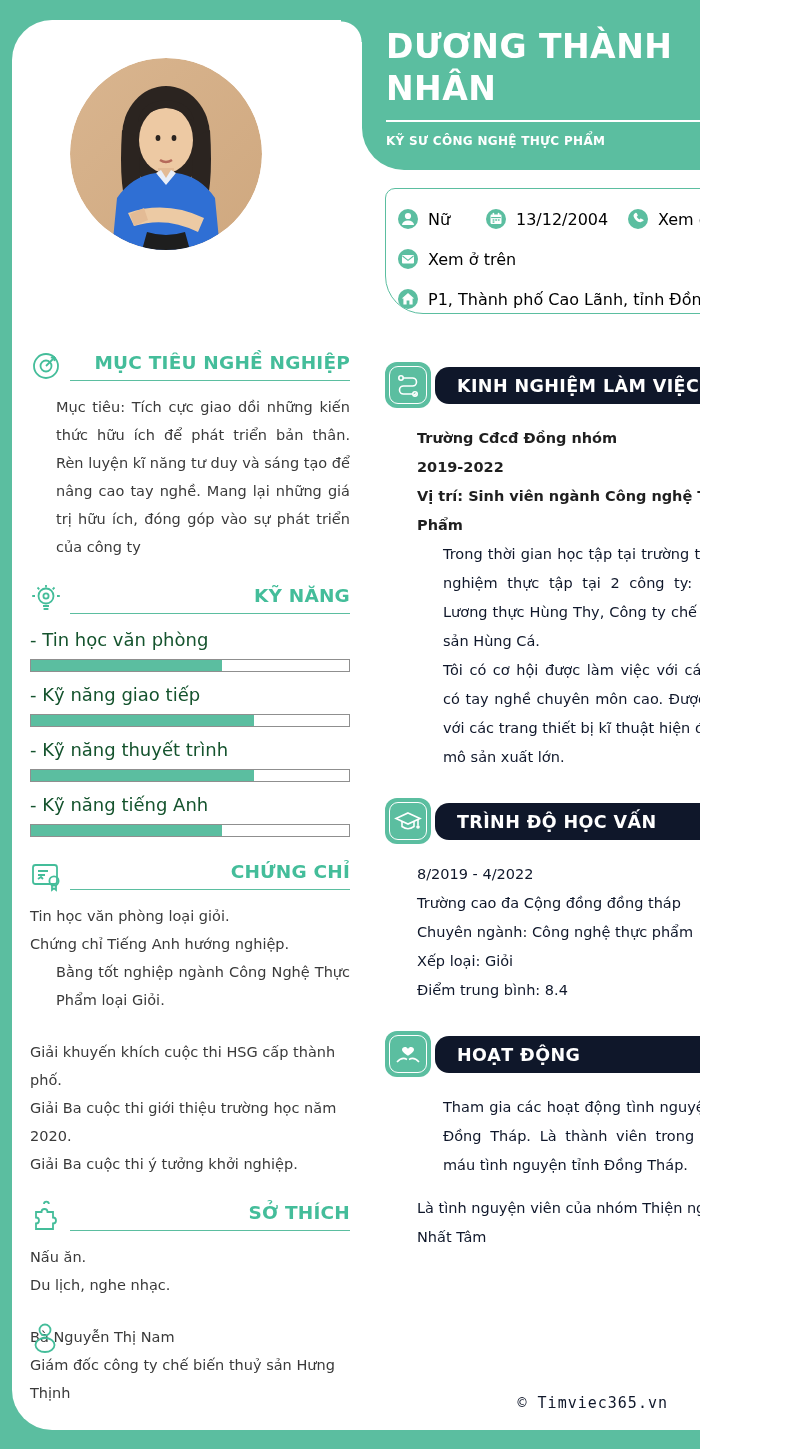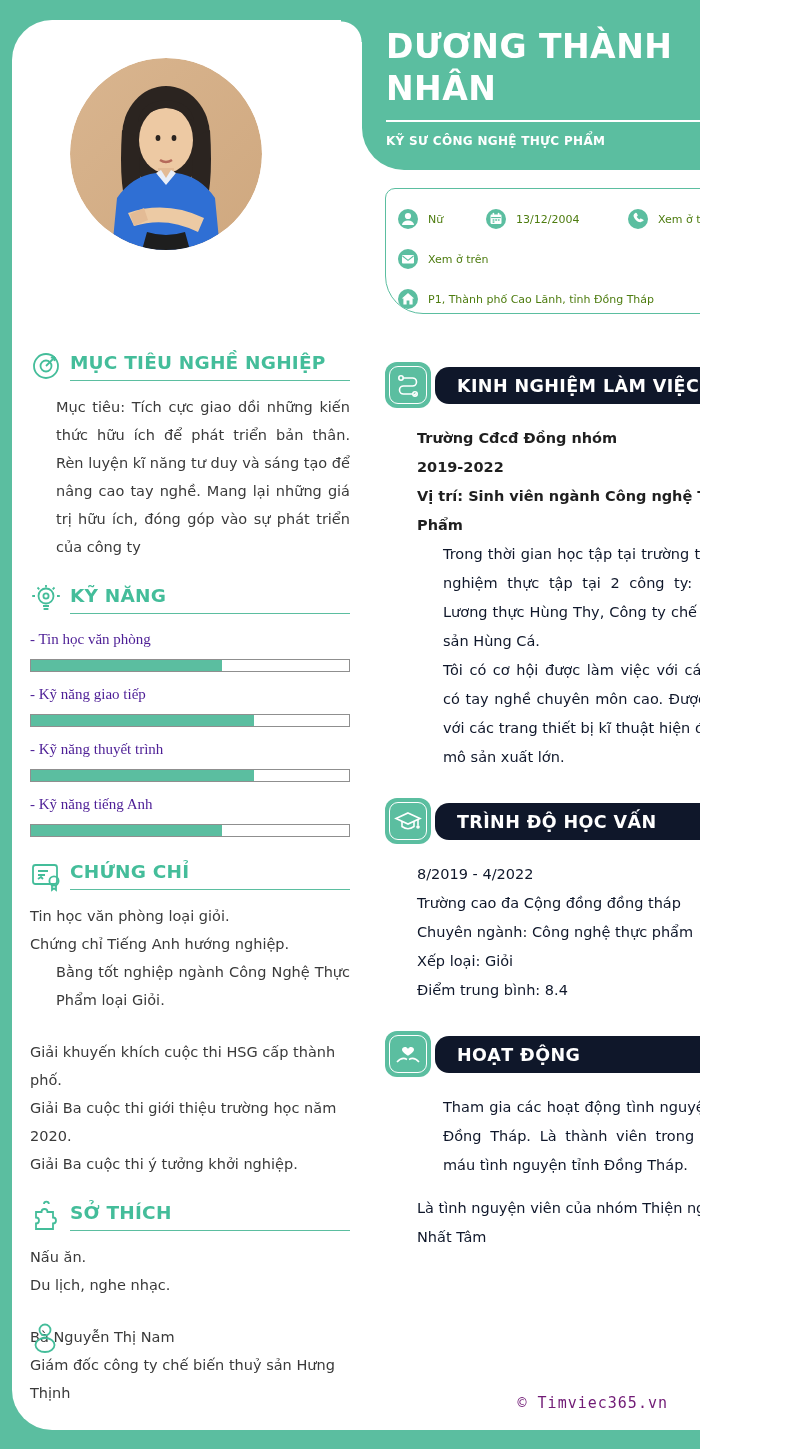--- a/index.html
+++ b/index.html
@@ -25,54 +25,54 @@
   .photo { position:absolute; left:70px; top:58px; width:192px; height:192px; border-radius:50%;
            overflow:hidden; }
 
   .contact-box { position:absolute; left:385px; top:188px; width:386px; height:126px;
                  border:1px solid #5bbea0; border-radius:10px 55px 10px 38px;
                  padding:15px 10px 0 12px; background:#ffffff; }
   .c-row { display:flex; align-items:center; height:30px; margin-bottom:10px; }
   .c-item { display:flex; align-items:center; }
   .c-icon { width:20px; height:20px; border-radius:50%; background:#5bbea0; display:inline-flex;
             align-items:center; justify-content:center; flex:none; }
-  .c-text { font-size:11px; color:#4d7c0f; margin-left:10px; white-space:nowrap; }
+  .c-text { font-size:16px; color:#000000; margin-left:10px; white-space:nowrap; }
   .c-gender { width:88px; } .c-dob { width:142px; }
 
   .left-col { position:absolute; left:30px; top:352px; width:320px; }
   .lsec { margin-bottom:24px; }
   .lsec-header { position:relative; margin-bottom:12px; }
   .lsec-icon { position:absolute; left:0; top:-2px; }
   .lsec-title { margin-left:40px; color:#44bd9a; font-size:18.5px; font-weight:bold;
-                letter-spacing:.2px; padding-bottom:7px; border-bottom:1.5px solid #5bbea0; }
+                letter-spacing:.2px; padding-bottom:7px; border-bottom:1.5px solid #5bbea0;text-align:right; }
   .ltext { font-size:14.5px; color:#3a3a3a; line-height:28px; }
   .just { text-align:justify;margin-left:26px; }
 
   .skill { margin-bottom:9px; }
-  .skill-label { font-size:15px; color:#4c1d95; line-height:27px; margin-bottom:6px;font-family:Liberation Serif, serif; }
+  .skill-label { font-size:18px; color:#14532d; line-height:27px; margin-bottom:6px; }
   .bar { height:13px; border:1px solid #8f8f8f; background:#ffffff; }
   .bar-fill { height:100%; background:#5bbea0; }
 
   .right-col { position:absolute; left:385px; top:362px; width:386px; }
   .rsec { margin-bottom:26px; }
   .rsec-header { position:relative; height:48px; margin-bottom:14px; }
   .rsec-iconbox { position:absolute; left:0; top:0; width:46px; height:46px; background:#5bbea0;
                   border-radius:12px; display:flex; align-items:center; justify-content:center; z-index:2; }
   .rsec-iconinner { width:38px; height:38px; border:1.6px solid #ffffff; border-radius:9px;
                     display:flex; align-items:center; justify-content:center; }
   .rsec-bar { position:absolute; left:50px; top:5px; right:0; height:37px; background:#0f172a;
               border-radius:14px; display:flex; align-items:center; padding-left:22px; }
   .rsec-title { color:#ffffff; font-size:17.5px; font-weight:bold; letter-spacing:.4px; }
   .rsec-body { margin-left:32px; }
   .rtext { font-size:14.5px; color:#0f172a; line-height:29px; }
   .rbold { font-weight:bold; color:#1f1f1f; }
   .mt { margin-top:14px; }
 
   .watermark { position:absolute; right:32px; top:1394px; font-family:"DejaVu Sans Mono","Liberation Mono",monospace;
-               font-size:15px; color:#701a75; letter-spacing:1px; }
+               font-size:15px; color:#0f172a; letter-spacing:1px; }
 
   svg { display:block; }
 </style>
 </head>
 <body>
 
 <div class="page">
 
   <div class="panel"></div>
   <div class="header-block"></div>

